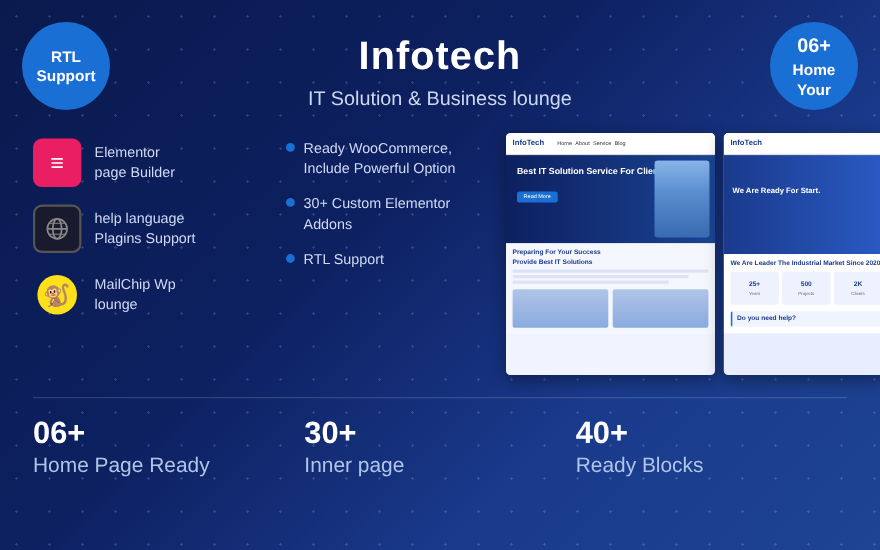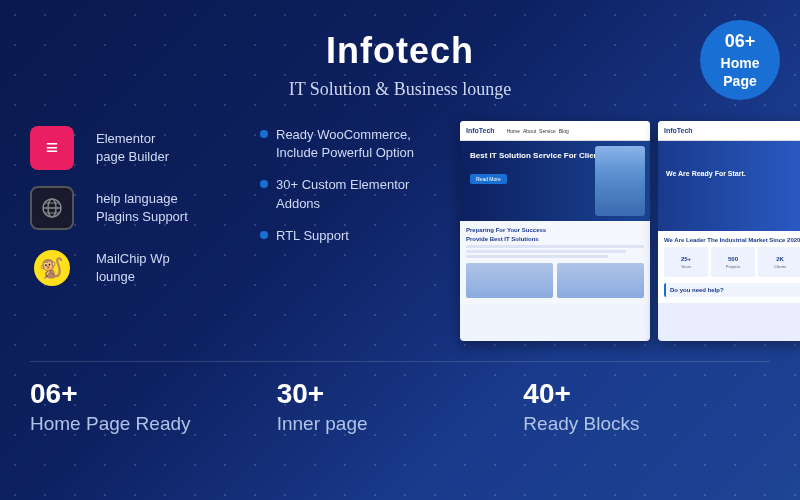--- a/index.html
+++ b/index.html
@@ -80,21 +80,20 @@
       color: #fff;
       letter-spacing: 1px;
     }
 
     .header-subtitle {
       font-size: 18px;
       font-weight: 400;
       color: #cdd8f0;
       margin-top: 4px;
       line-height: 1.5;
-      font-family: Liberation Serif, serif;
     }
 
     
     .main-content {
       display: flex;
       margin-top: 18px;
       gap: 0;
     }
 
     
@@ -111,21 +110,20 @@
       display: flex;
       align-items: center;
       gap: 12px;
     }
 
     .feature-text {
       font-size: 13px;
       font-weight: 500;
       color: #d0daf5;
       line-height: 1.4;
-      margin-left: 10px;
     }
 
     
     .features-middle {
       width: 200px;
       flex-shrink: 0;
       display: flex;
       flex-direction: column;
       gap: 14px;
       padding-top: 5px;
@@ -427,26 +425,32 @@
       align-items: center;
       justify-content: center;
       font-size: 20px;
     }
   </style>
 </head>
 <body>
 
 <div class="container">
 
+  <div class="rtl-badge">
+    <div>
+      <div>RTL</div>
+      <div>Support</div>
+    </div>
+  </div>
 
   <div class="home-badge">
     <div>
       <div style="font-size:18px;">06+</div>
       <div>Home</div>
-      <div>Page</div>
+      <div>Your</div>
     </div>
   </div>
 
   <div class="header">
     <div class="header-title">Infotech</div>
     <div class="header-subtitle">
       <span>IT Solution &amp; Business lounge</span><br>
     </div>
   </div>
 

